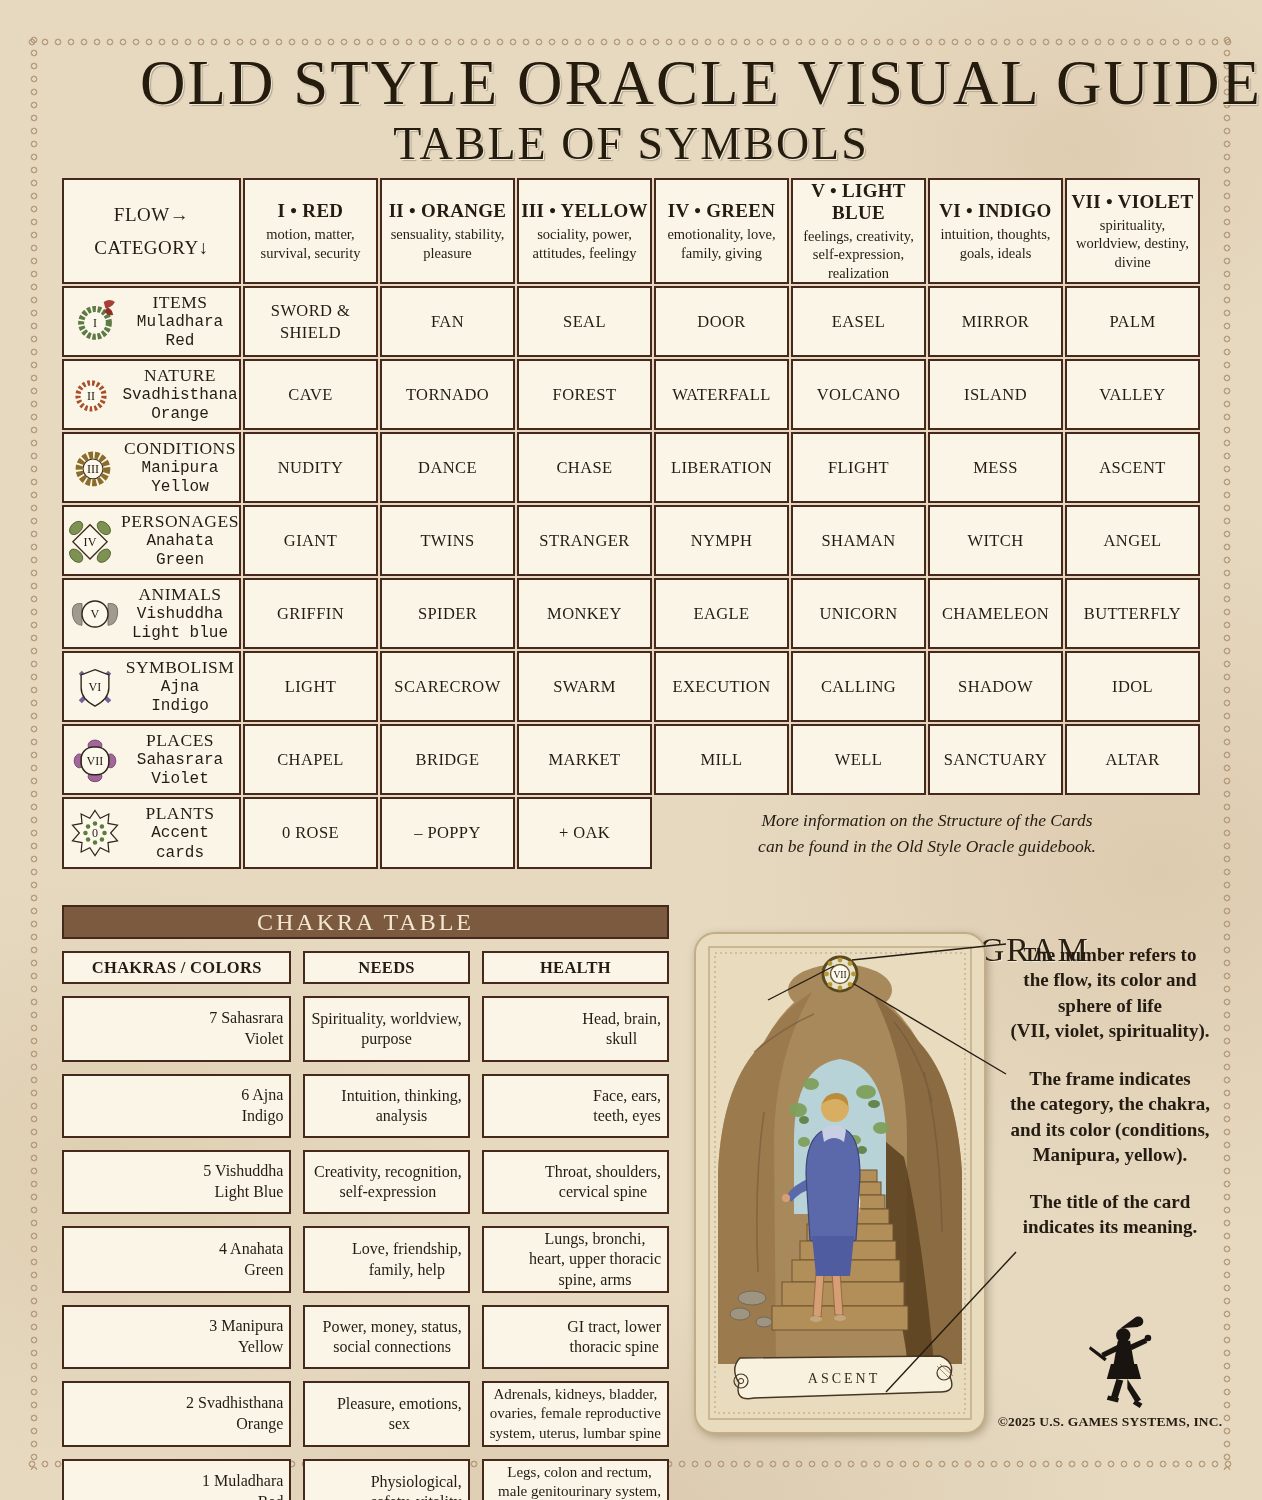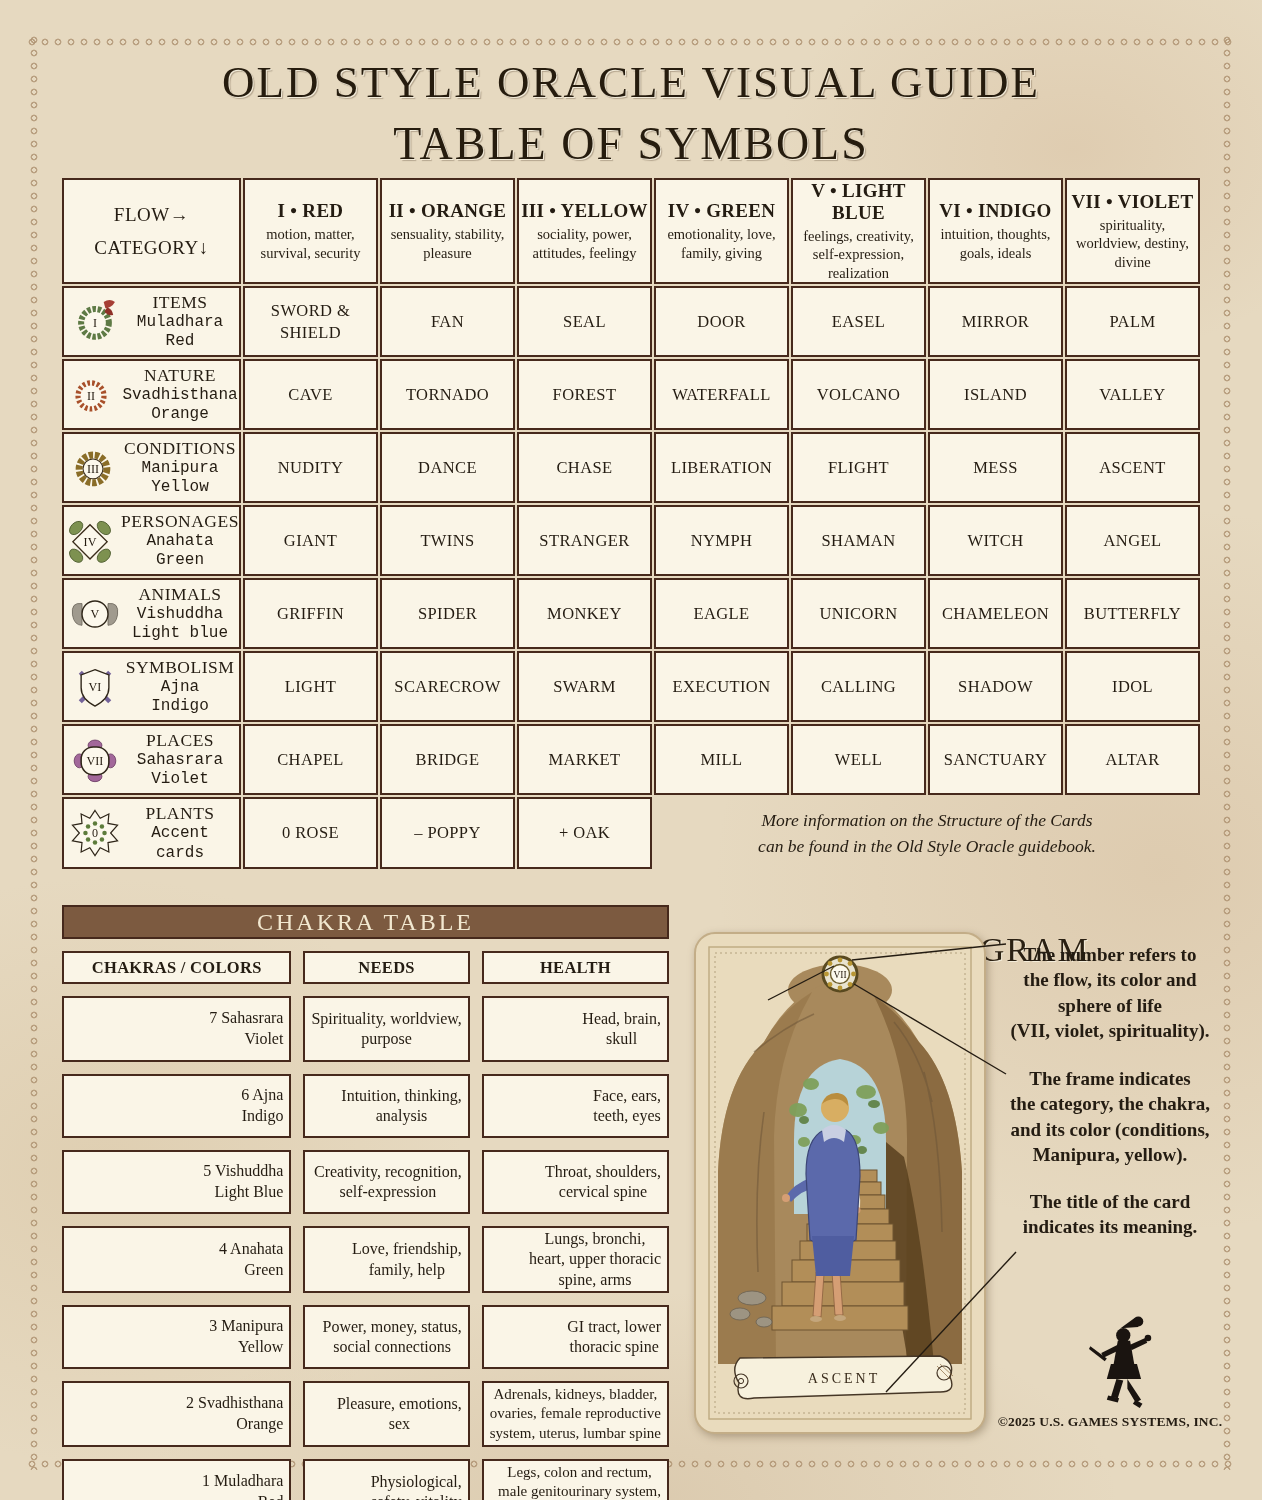--- a/index.html
+++ b/index.html
@@ -17,22 +17,22 @@
   
   .dots-h { position: absolute; left: 26px; right: 26px; height: 13px;
     background-image: radial-gradient(circle 5px at 6px 6px, rgba(0,0,0,0) 0 1.7px, #ae9271 1.8px 3.4px, rgba(0,0,0,0) 3.6px);
     background-size: 13px 13px; background-repeat: repeat-x; opacity: .8; }
   .dots-v { position: absolute; top: 34px; bottom: 30px; width: 13px;
     background-image: radial-gradient(circle 5px at 6px 6px, rgba(0,0,0,0) 0 1.7px, #ae9271 1.8px 3.4px, rgba(0,0,0,0) 3.6px);
     background-size: 13px 13px; background-repeat: repeat-y; opacity: .8; }
   .dots-top { top: 36px; } .dots-bottom { top: 1458px; }
   .dots-left { left: 28px; } .dots-right { left: 1221px; }
 
-  .main-title { position: absolute; top: 56px; left: 0; width: 100%; text-align: center;
-    font-size: 45px; letter-spacing: 2px; color: #261c0e; font-weight: 400;
+  .main-title { position: absolute; top: 47px; left: 0; width: 100%; text-align: right;
+    font-size: 63px; letter-spacing: 2px; color: #261c0e; font-weight: 400;
     text-shadow: 1px 1px 0 rgba(250,244,228,0.85), 2px 2px 1px rgba(70,50,30,0.30); }
   .sub-title { position: absolute; top: 117px; left: 0; width: 100%; text-align: center;
     font-size: 46px; letter-spacing: 2px; color: #261c0e; font-weight: 400;
     text-shadow: 1px 1px 0 rgba(250,244,228,0.85), 2px 2px 1px rgba(70,50,30,0.30); }
 
   
   .symbol-table { position: absolute; left: 62px; top: 178px; width: 1138px;
     display: grid; grid-template-columns: 179px repeat(7, 1fr);
     grid-template-rows: 106px repeat(7, 71px) 72px; gap: 2px; }
   .cell { border: 2px solid #46291c; background: #faf5e7; display: flex; flex-direction: column;

